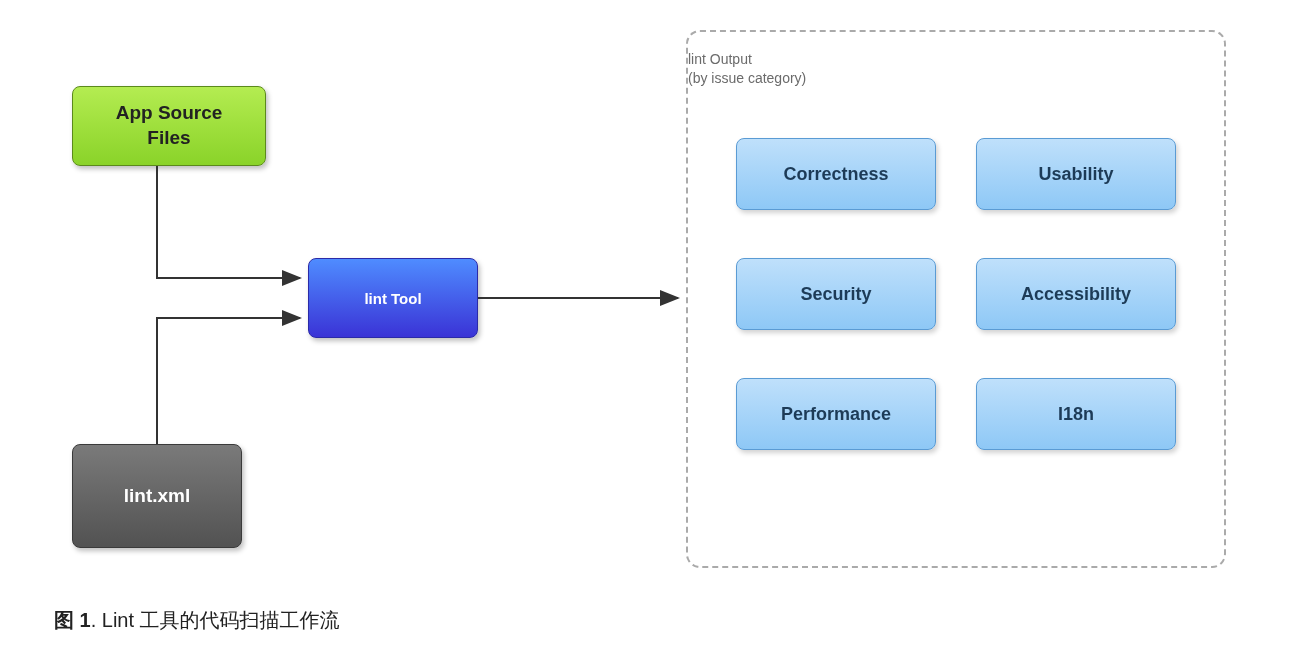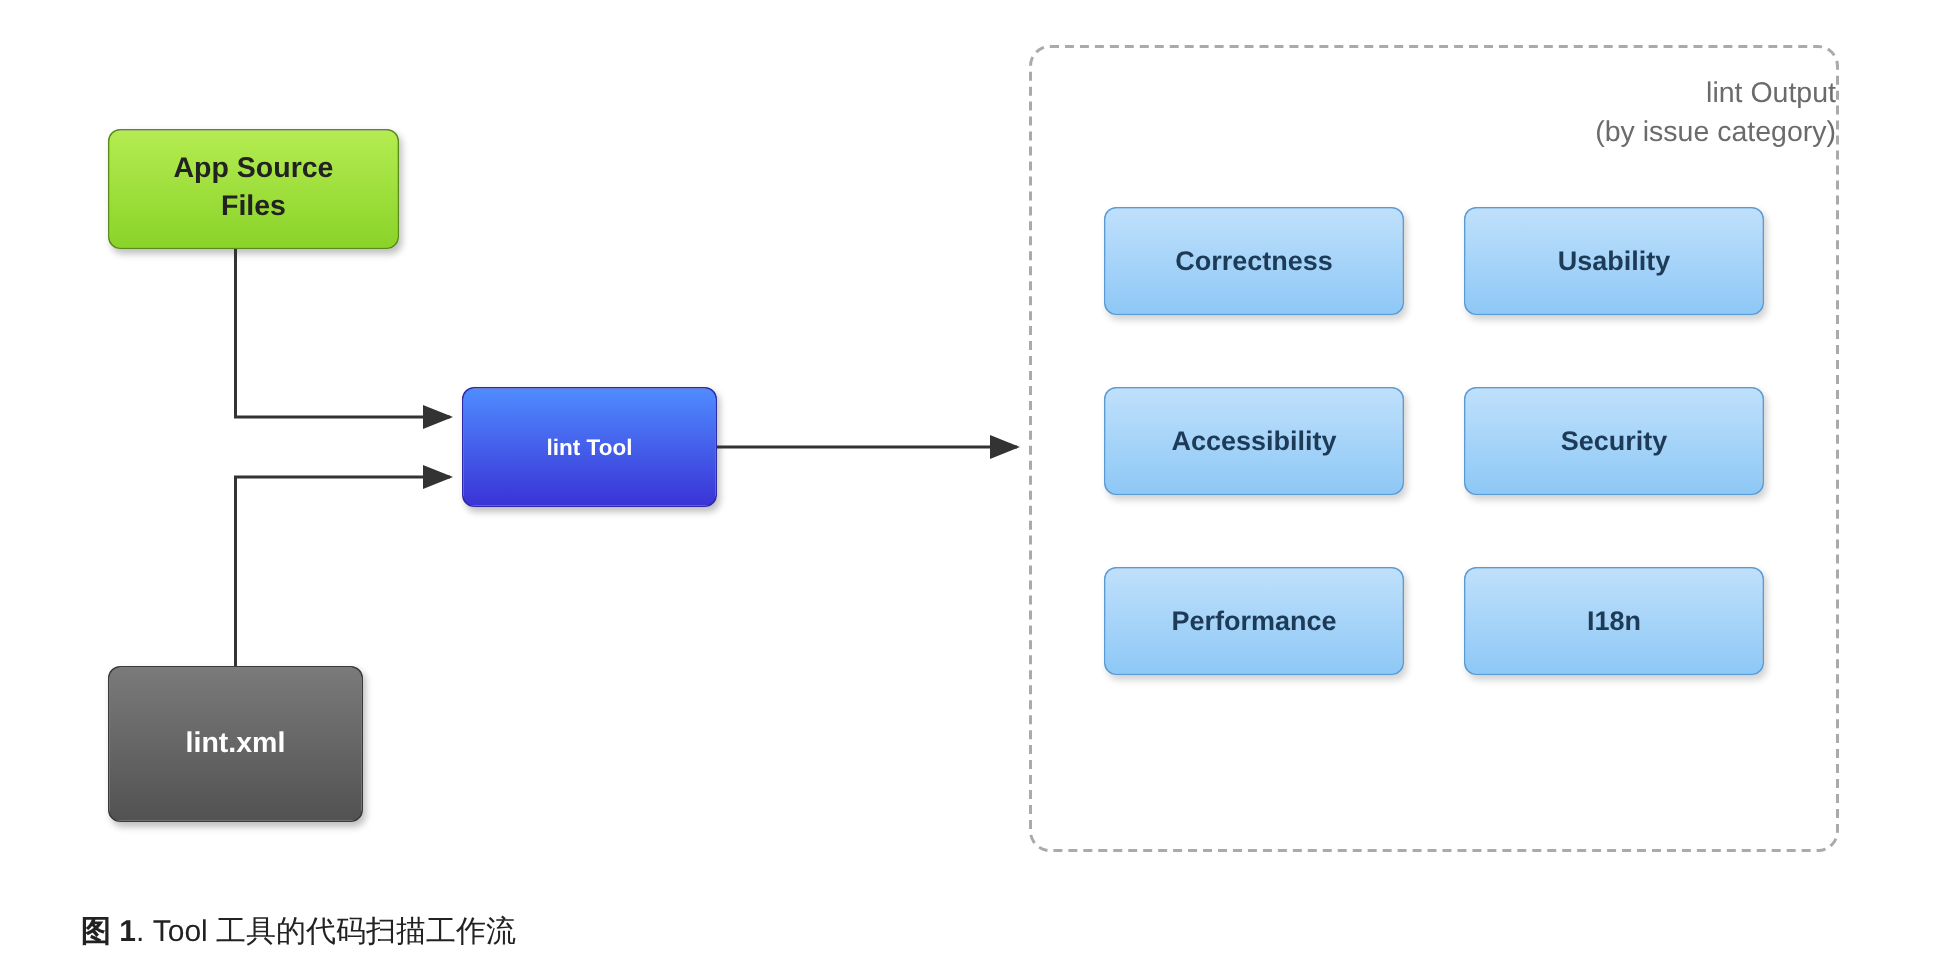--- a/index.html
+++ b/index.html
@@ -46,23 +46,23 @@
     color: #fff;
     font-size: 15px;
   }
   .output-frame {
     position: absolute;
     border: 2px dashed #aaa;
     border-radius: 14px;
     padding-top: 18px;
   }
   .output-title {
-    text-align: right;
+    text-align: left;
     color: #6b6b6b;
-    font-size: 19px;
+    font-size: 14px;
     line-height: 1.35;
     font-weight: normal;
   }
   .output-grid {
     position: absolute;
     display: grid;
     grid-template-columns: repeat(2, 200px);
     grid-template-rows: repeat(3, 72px);
     column-gap: 40px;
     row-gap: 48px;
@@ -121,24 +121,24 @@
   </div>
 
   <div class="output-grid" style="left:736px; top:138px;">
     <div class="blue-box">
       <span>Correctness</span>
     </div>
     <div class="blue-box">
       <span>Usability</span>
     </div>
     <div class="blue-box">
-      <span>Accessibility</span>
+      <span>Security</span>
     </div>
     <div class="blue-box">
-      <span>Security</span>
+      <span>Accessibility</span>
     </div>
     <div class="blue-box">
       <span>Performance</span>
     </div>
     <div class="blue-box">
       <span>I18n</span>
     </div>
   </div>
 
   <svg class="arrows">
@@ -149,16 +149,16 @@
     </defs>
 
     <path d="M 157 166 L 157 278 L 300 278" stroke="#333" stroke-width="2" fill="none" marker-end="url(#arrowhead)"></path>
 
     <path d="M 157 444 L 157 318 L 300 318" stroke="#333" stroke-width="2" fill="none" marker-end="url(#arrowhead)"></path>
 
     <path d="M 478 298 L 678 298" stroke="#333" stroke-width="2" fill="none" marker-end="url(#arrowhead)"></path>
   </svg>
 
   <div class="caption">
-    <span class="bold">图 1</span><span>. Tool 工具的代码扫描工作流</span>
+    <span class="bold">图 1</span><span>. Lint 工具的代码扫描工作流</span>
   </div>
 
 </div>
 
 </body></html>

